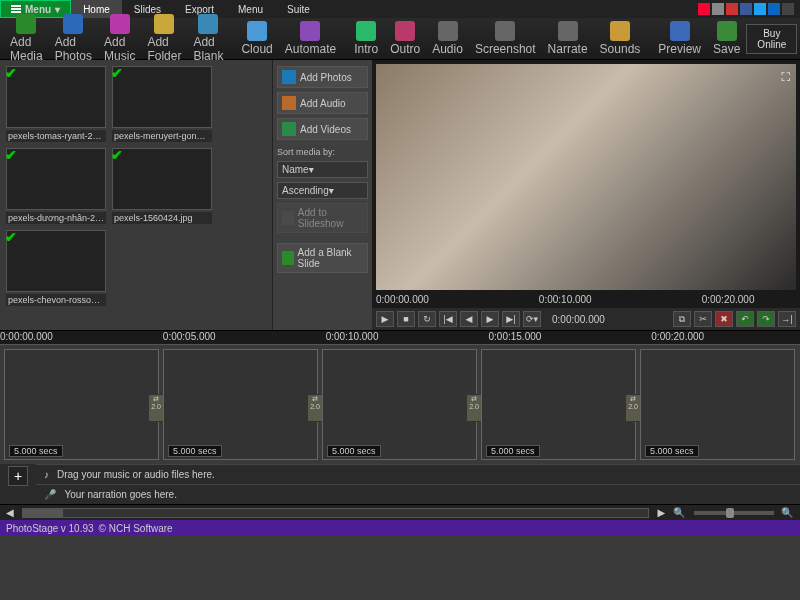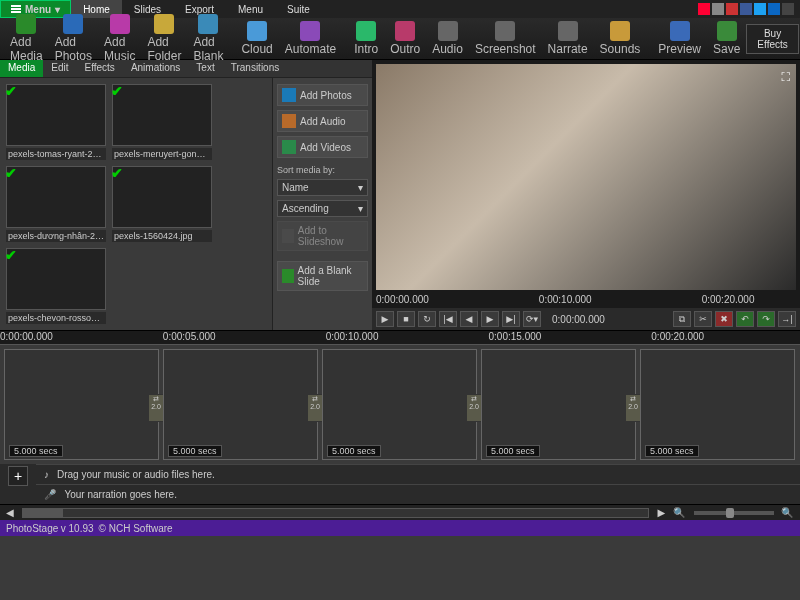--- a/index.html
+++ b/index.html
@@ -26,21 +26,21 @@
 .mediarow{display:flex;flex:1;overflow:hidden}
 .thumbs{flex:1;padding:6px;display:flex;flex-wrap:wrap;align-content:flex-start;gap:6px;overflow:hidden}
 .thumb{width:100px;display:flex;flex-direction:column;gap:2px}
 .thumb .pic{width:100px;height:62px;background:#222;position:relative;border:1px solid #555}
 .thumb .pic .chk{position:absolute;left:-2px;top:-2px;color:#0c0;font-size:14px;font-weight:bold}
 .thumb .cap{font-size:9px;color:#ccc;white-space:nowrap;overflow:hidden;text-overflow:ellipsis;background:#2a2a2a;padding:1px 2px}
 .sidepanel{width:100px;background:#3f3f3f;border-left:1px solid #222;padding:6px 4px;display:flex;flex-direction:column;gap:4px}
 .spbtn{display:flex;align-items:center;gap:4px;background:#4a4a4a;border:1px solid #555;padding:3px 4px;cursor:pointer}
 .spbtn .ic{width:14px;height:14px;background:#1a7ab8}
 .splabel{font-size:9px;color:#bbb;margin-top:3px}
-.spsel{background:#333;border:1px solid #555;padding:2px 4px;color:#ccc;display:flex;justify-content:space-between;cursor:pointer}
+.spsel{background:#333;border:1px solid #555;padding:2px 4px;color:#ccc;display:flex;justify-content:flex-start;cursor:pointer}
 .preview{flex:1;background:#1a1a1a;display:flex;flex-direction:column;position:relative}
 .pvimg{flex:1;background:#000;position:relative;margin:4px}
 .pvimg .fs{position:absolute;right:6px;top:6px;color:#fff;font-size:12px}
 .catscene{position:absolute;inset:0}
 .pvruler{height:14px;background:#1a1a1a;display:flex;font-size:8px;color:#888;padding:0 4px;gap:110px}
 .pvctrl{height:22px;background:#2a2a2a;display:flex;align-items:center;padding:0 4px;gap:3px}
 .pcb{width:18px;height:16px;background:#3a3a3a;border:1px solid #555;display:flex;align-items:center;justify-content:center;cursor:pointer;font-size:9px;color:#ccc}
 .pvctrl .time{margin:0 8px;color:#ccc}
 .pvctrl .rght{margin-left:auto;display:flex;gap:3px}
 .tlruler{height:14px;background:#1a1a1a;border-top:1px solid #000;display:flex;font-size:8px;color:#b44}
@@ -151,33 +151,25 @@
     </div>
     <div class="tsep"></div>
   <div class="tbtn">
       <div class="ic" style="background:#3a6ab8"></div>
       <span>Preview</span>
     </div>
     <div class="tbtn">
       <div class="ic" style="background:#3a8a3a"></div>
       <span>Save</span>
     </div>
-  <button class="buy">Buy Effects</button>
+  <button class="buy">Buy Online</button>
 </div>
 
 <div class="mid">
   <div class="left">
-    <div class="subtabs">
-      <div class="stab active">Media</div>
-      <div class="stab">Edit</div>
-      <div class="stab">Effects</div>
-      <div class="stab">Animations</div>
-      <div class="stab">Text</div>
-      <div class="stab">Transitions</div>
-    </div>
     <div class="mediarow">
       <div class="thumbs" id="thumbs">
           <div class="thumb">
             <div class="pic cat1">
               <span class="chk">✔</span>
             </div>
             <div class="cap">pexels-tomas-ryant-269356...</div>
           </div>
           <div class="thumb">
             <div class="pic cat2">

